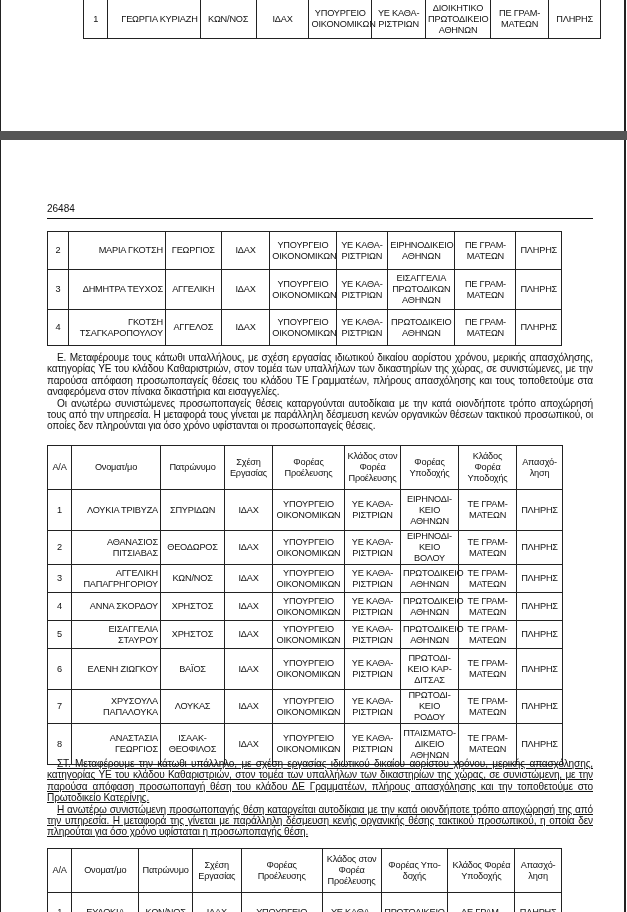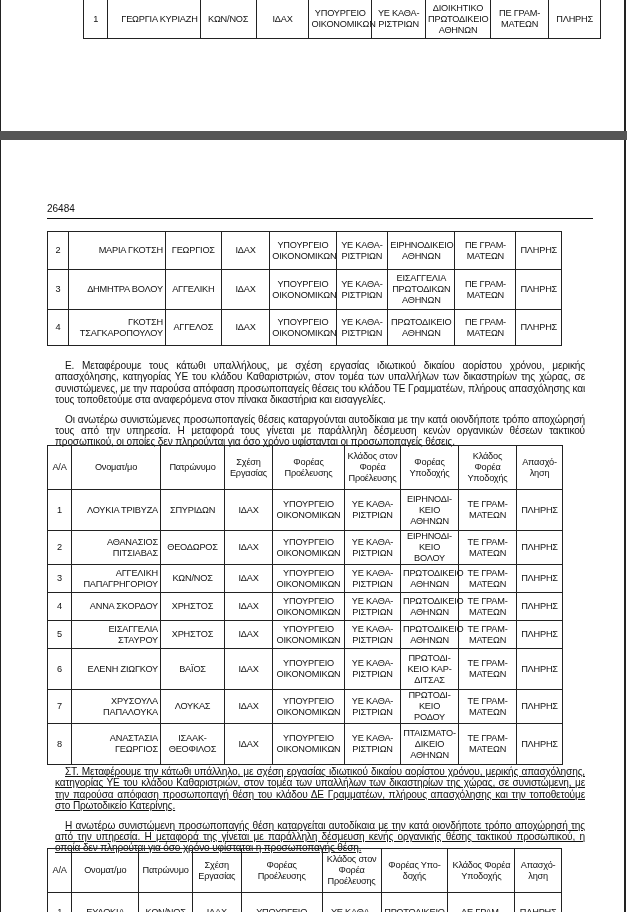--- a/index.html
+++ b/index.html
@@ -7,21 +7,21 @@
   .frame-left { position:absolute; left:0; top:0; width:1px; height:912px; background:#222; }
   .frame-right { position:absolute; left:624px; top:0; width:2px; height:912px; background:#222; }
   .sep { position:absolute; left:0; top:131px; width:627px; height:9px; background:#555; }
   table.t { position:absolute; border-collapse:collapse; table-layout:fixed; font-size:9.2px; letter-spacing:-0.2px; }
   table.t td, table.t th { border:1px solid #222; text-align:center; vertical-align:middle; padding:0 2px; line-height:11px; font-weight:normal; }
   table.t td.name { text-align:right; }
   .hdr { position:absolute; left:47px; top:202px; width:546px; height:16px; border-bottom:1px solid #111; }
   .hdr .pg { position:absolute; left:0; top:1px; font-size:10px; }
   .hdr .ttl { position:absolute; left:100px; top:1px; font-size:11.5px; font-weight:bold; letter-spacing:-0.1px; }
   .para { position:absolute; left:47px; width:546px; font-size:10.1px; line-height:11.4px; text-align:justify; letter-spacing:-0.15px; }
-  .para p { margin:8px; text-indent:10px; }
+  .para p { margin:0; text-indent:10px; }
 </style>
 </head>
 <body>
 
 <div class="frame-left"></div>
 <div class="frame-right"></div>
 
 <table class="t" style="left:83px; top:-1px; width:518px;">
   <colgroup>
       <col style="width:22px">
@@ -74,21 +74,21 @@
     <td>ΓΕΩΡΓΙΟΣ</td>
     <td>ΙΔΑΧ</td>
     <td>ΥΠΟΥΡΓΕΙΟ ΟΙΚΟΝΟΜΙΚΩΝ</td>
     <td>ΥΕ ΚΑΘΑ-ΡΙΣΤΡΙΩΝ</td>
     <td>ΕΙΡΗΝΟΔΙΚΕΙΟ ΑΘΗΝΩΝ</td>
     <td>ΠΕ ΓΡΑΜ-ΜΑΤΕΩΝ</td>
     <td>ΠΛΗΡΗΣ</td>
   </tr>
   <tr style="height:40px">
     <td>3</td>
-    <td class="name">ΔΗΜΗΤΡΑ ΒΟΛΟΥ</td>
+    <td class="name">ΔΗΜΗΤΡΑ ΤΕΥΧΟΣ</td>
     <td>ΑΓΓΕΛΙΚΗ</td>
     <td>ΙΔΑΧ</td>
     <td>ΥΠΟΥΡΓΕΙΟ ΟΙΚΟΝΟΜΙΚΩΝ</td>
     <td>ΥΕ ΚΑΘΑ-ΡΙΣΤΡΙΩΝ</td>
     <td>ΕΙΣΑΓΓΕΛΙΑ ΠΡΩΤΟΔΙΚΩΝ ΑΘΗΝΩΝ</td>
     <td>ΠΕ ΓΡΑΜ-ΜΑΤΕΩΝ</td>
     <td>ΠΛΗΡΗΣ</td>
   </tr>
   <tr style="height:36px">
     <td>4</td>

